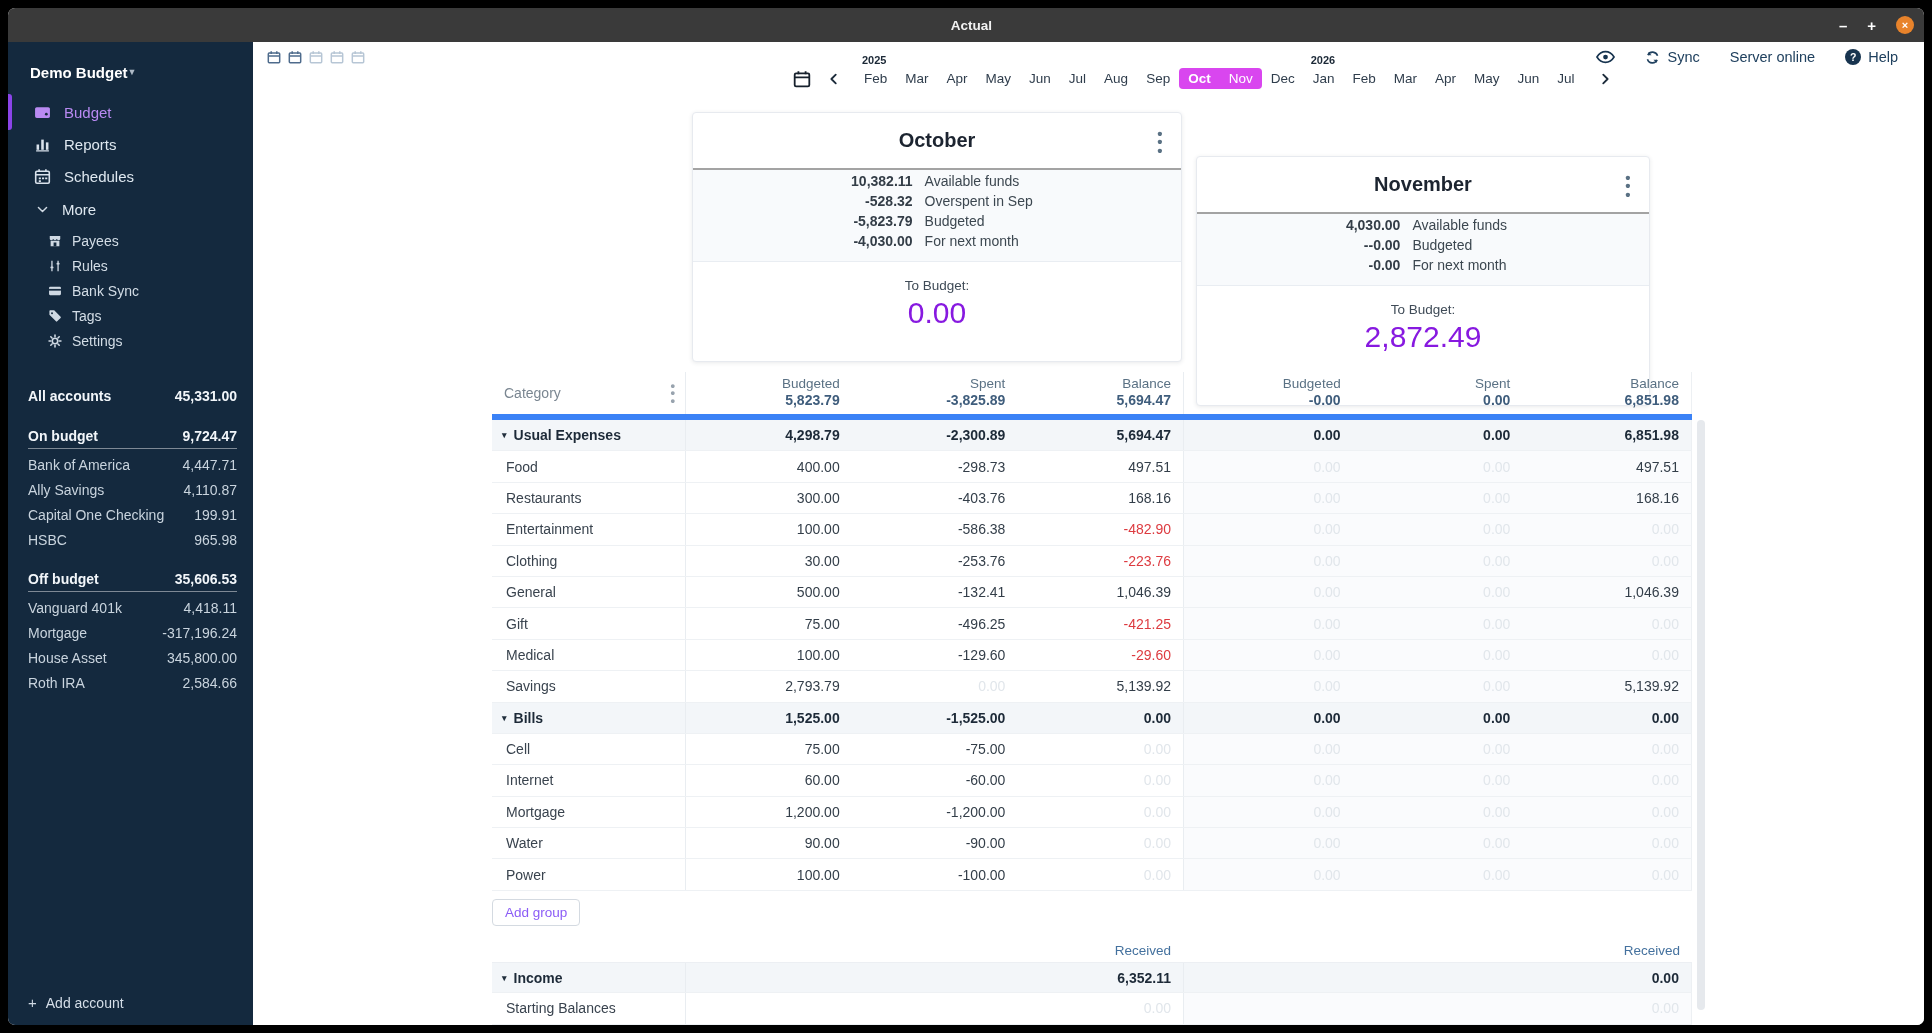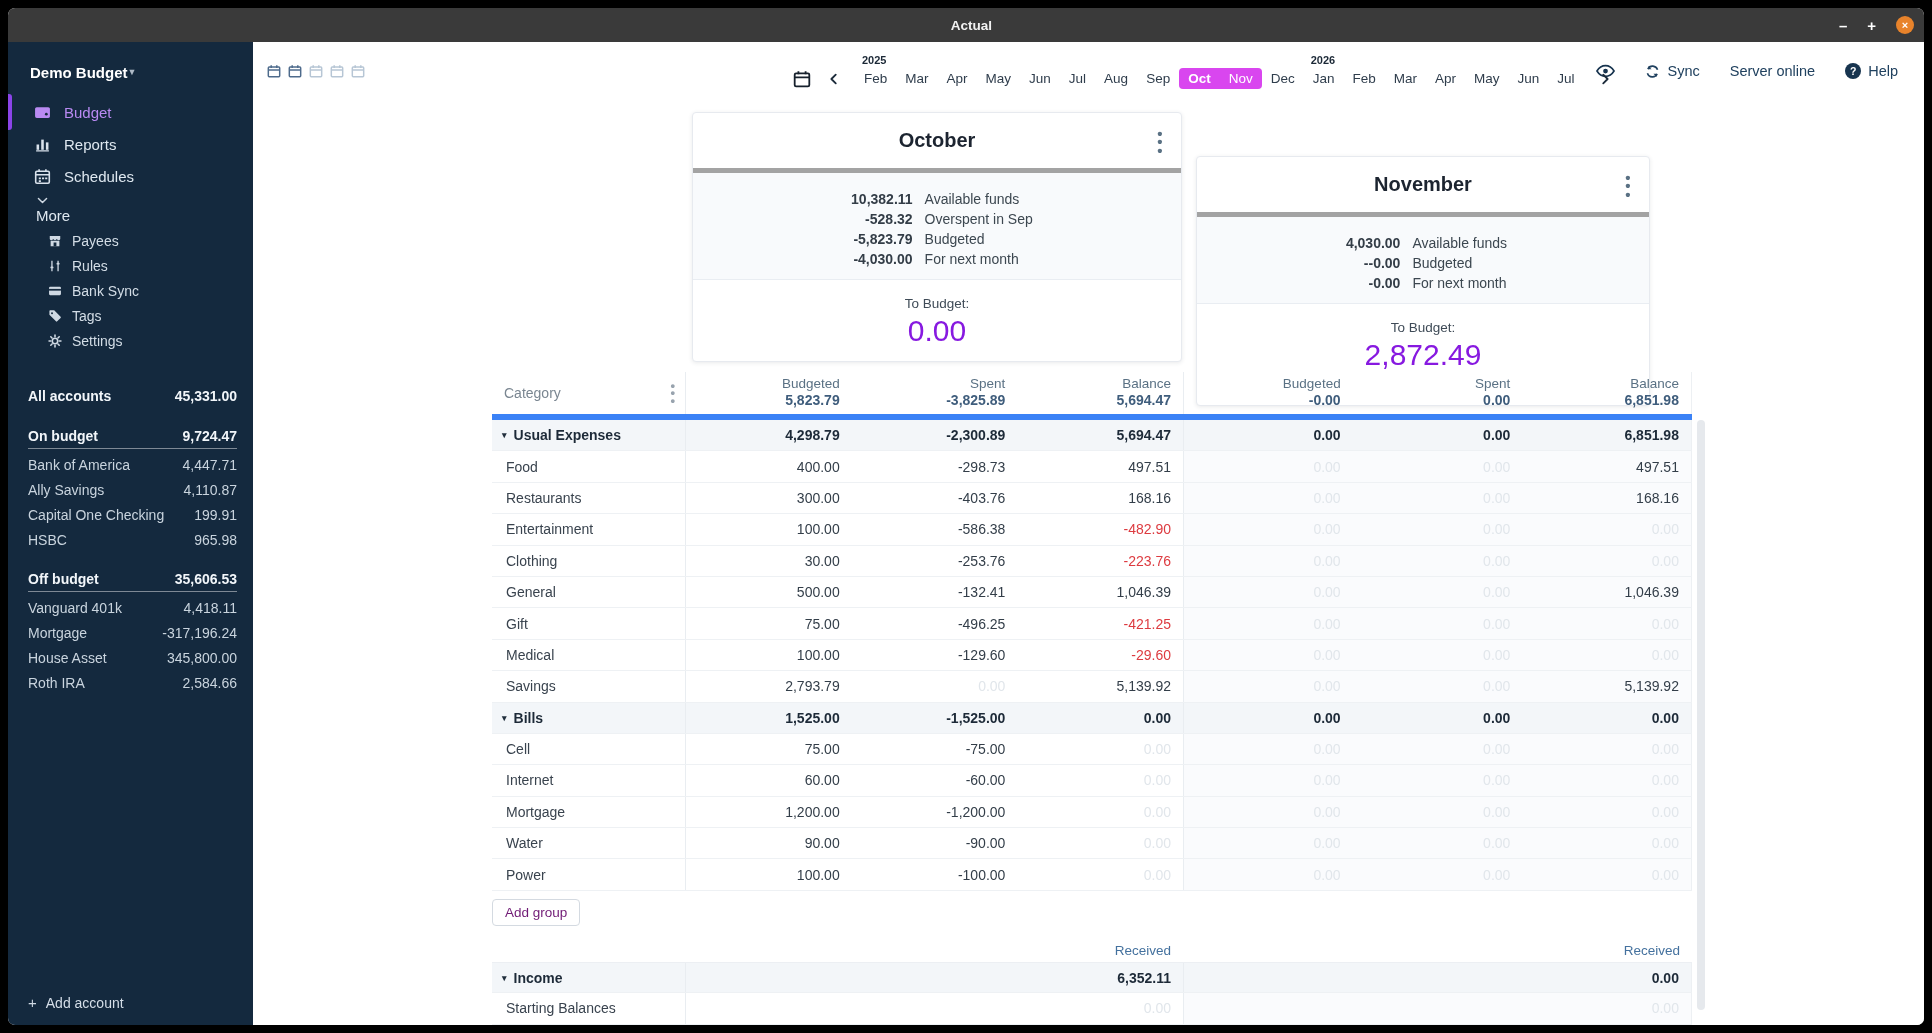--- a/index.html
+++ b/index.html
@@ -19,38 +19,38 @@
   
   .sidebar { width:245px; background:#14293e; color:#dfe8f0; display:flex; flex-direction:column; padding-top:16px; flex-shrink:0; }
   .budget-switch { display:flex; align-items:center; padding:0 0 0 22px; font-size:15px; font-weight:bold; color:#fff; height:28px; }
   .caret-down { font-size:9px; color:#aeb9c6; }
   .nav { margin-top:10px; }
   .nav-item { position:relative; display:flex; align-items:center; gap:13px; height:32px; padding-left:26px; font-size:15px; color:#dfe8f0; cursor:default; }
   .nav-item.active { color:#b98af2; }
   .nav-item.active::before { content:""; position:absolute; left:0; top:-2px; bottom:-2px; width:4px; background:#8b44e9; border-radius:0 3px 3px 0; }
   .nav-icon { width:17px; height:17px; display:flex; align-items:center; justify-content:center; color:#d9e2ec; }
   .nav-item.active .nav-icon { color:#b98af2; }
-  .more-row { display:flex; align-items:flex-start; height:30px; padding-left:28px; font-size:15px; margin-top:2px;flex-direction:column; }
+  .more-row { display:flex; align-items:center; gap:13px; height:30px; padding-left:28px; font-size:15px; margin-top:2px; }
   .more-chevron { width:13px; height:13px; color:#cfd9e3; }
   .subnav { margin-top:4px; }
   .sub-item { display:flex; align-items:center; gap:10px; height:25px; padding-left:40px; font-size:14px; color:#d3dde6; }
   .sub-icon { width:14px; height:14px; display:flex; align-items:center; justify-content:center; color:#cfd9e3; }
 
   .accounts { margin-top:30px; padding:0 16px 0 20px; font-size:14px; }
   .acct-row { display:flex; justify-content:space-between; align-items:center; height:25px; color:#c9d4de; }
   .acct-row .nm { white-space:nowrap; }
   .acct-all { font-weight:bold; color:#f2f6fa; height:26px; }
   .acct-hdr { font-weight:bold; color:#f2f6fa; height:26px; border-bottom:1px solid rgba(255,255,255,.45); margin-top:14px; margin-bottom:3px; }
   .add-account { margin-top:auto; display:flex; align-items:center; gap:9px; padding:0 0 14px 20px; font-size:14px; color:#d5dee8; }
   .plus-ic { font-size:15px; color:#cfd9e3; }
 
   
   .main { position:relative; flex:1; background:#fff; overflow:hidden; }
 
-  .toolbar { position:absolute; top:16px; left:0; right:0; height:26px; display:flex; align-items:center; padding:0 26px 0 14px; }
+  .toolbar { position:absolute; top:2px; left:0; right:0; height:26px; display:flex; align-items:center; padding:0 26px 0 14px; }
   .mini-cals { display:flex; gap:7px; }
   .mini-cal { width:14px; height:14px; }
   .tb-right { margin-left:auto; display:flex; align-items:center; gap:30px; color:#20415f; font-size:14.5px; }
   .tb-item { display:flex; align-items:center; gap:7px; }
   .help-circle { width:16px; height:16px; border-radius:50%; background:#17344f; color:#fff; font-size:10.5px; font-weight:bold; display:flex; align-items:center; justify-content:center; }
 
   
   .monthnav { position:absolute; top:26px; left:540px; display:flex; align-items:center; }
   .mn-cal { width:18px; height:18px; color:#16202c; margin-right:16px; }
   .mn-arrow { width:14px; height:14px; color:#1b2a3a; }
@@ -63,21 +63,21 @@
   .month.sf { border-radius:4px 0 0 4px; }
   .month.sl { border-radius:0 4px 4px 0; }
 
   
   .cards { position:absolute; top:70px; left:439px; display:flex; gap:14px; }
   .card { width:490px; height:250px; background:#fff; border:1px solid #e7eaef; border-radius:4px; box-shadow:0 1px 4px rgba(40,50,60,.10); }
   .card:last-child { width:454px;margin-top:44px; }
   .card-head { position:relative; height:55px; display:flex; align-items:center; justify-content:center; }
   .card-title { font-size:20px; font-weight:bold; color:#1c2430; }
   .kebab { position:absolute; right:16px; top:17px; color:#5a7184; font-size:15px; font-weight:bold; letter-spacing:0; line-height:.55; text-align:center; width:10px; }
-  .card-summary { background:#f8fafc; border-top:5px solid #a3a3a3; border-bottom:1px solid #e9edf2; padding:16px 0 10px; }
+  .card-summary { background:#f8fafc; border-top:2px solid #a3a3a3; border-bottom:1px solid #e9edf2; padding:1px 0 10px; }
   .srow { display:grid; grid-template-columns:45% 1fr; gap:12px; height:20px; align-items:center; font-size:14px; }
   .snum { text-align:right; font-weight:bold; color:#333d47; }
   .slabel { color:#3c4750; }
   .card-tobudget { text-align:center; padding-top:16px; }
   .tb-label { font-size:13.5px; color:#3f4b57; }
   .tb-amount { font-size:30px; color:#8719e0; margin-top:3px; font-weight:500; }
 
   
   .btable { position:absolute; top:330px; left:239px; width:1200px; }
   .tgrid { display:grid; grid-template-columns:194px 165.7px 165.7px 165.6px 169.7px 169.7px 169.6px; }
@@ -99,21 +99,21 @@
   .amt { justify-content:flex-end; padding-right:12px; color:#333e49; }
   .trow.group .amt { font-weight:bold; color:#1d2a38; }
   .nov { background:#fafbfd; }
   .trow.group .nov { background:#f3f6f9; }
   .nov1 { border-left:1px solid #e9edf1; }
   .novlast { border-right:1px solid #edf0f3; }
   .s-f { color:#e1e6eb !important; }
   .s-r { color:#dd3b40 !important; }
 
   .addgroup-row { margin-top:8px; height:27px; }
-  .addgroup-btn { display:inline-flex; align-items:center; height:27px; padding:0 12px; background:#fff; border:1px solid #d4dae1; border-radius:4px; font-size:13.5px; color:#701a75; }
+  .addgroup-btn { display:inline-flex; align-items:center; height:27px; padding:0 12px; background:#fff; border:1px solid #d4dae1; border-radius:4px; font-size:13.5px; color:#8b5cf6; }
   .received-row { margin-top:14px; height:22px; align-items:center; }
   .received { font-size:13.5px; color:#44719e; justify-content:flex-end; padding-right:12px; display:flex; align-items:center; }
   .inc-sep { border-top:1px solid #eceff3; }
 
   .scrollthumb { position:absolute; left:1444px; top:378px; width:8px; height:590px; background:#e6e9ed; border-radius:4px; }
 
   svg { display:block; }
 </style>
 </head>
 <body>

